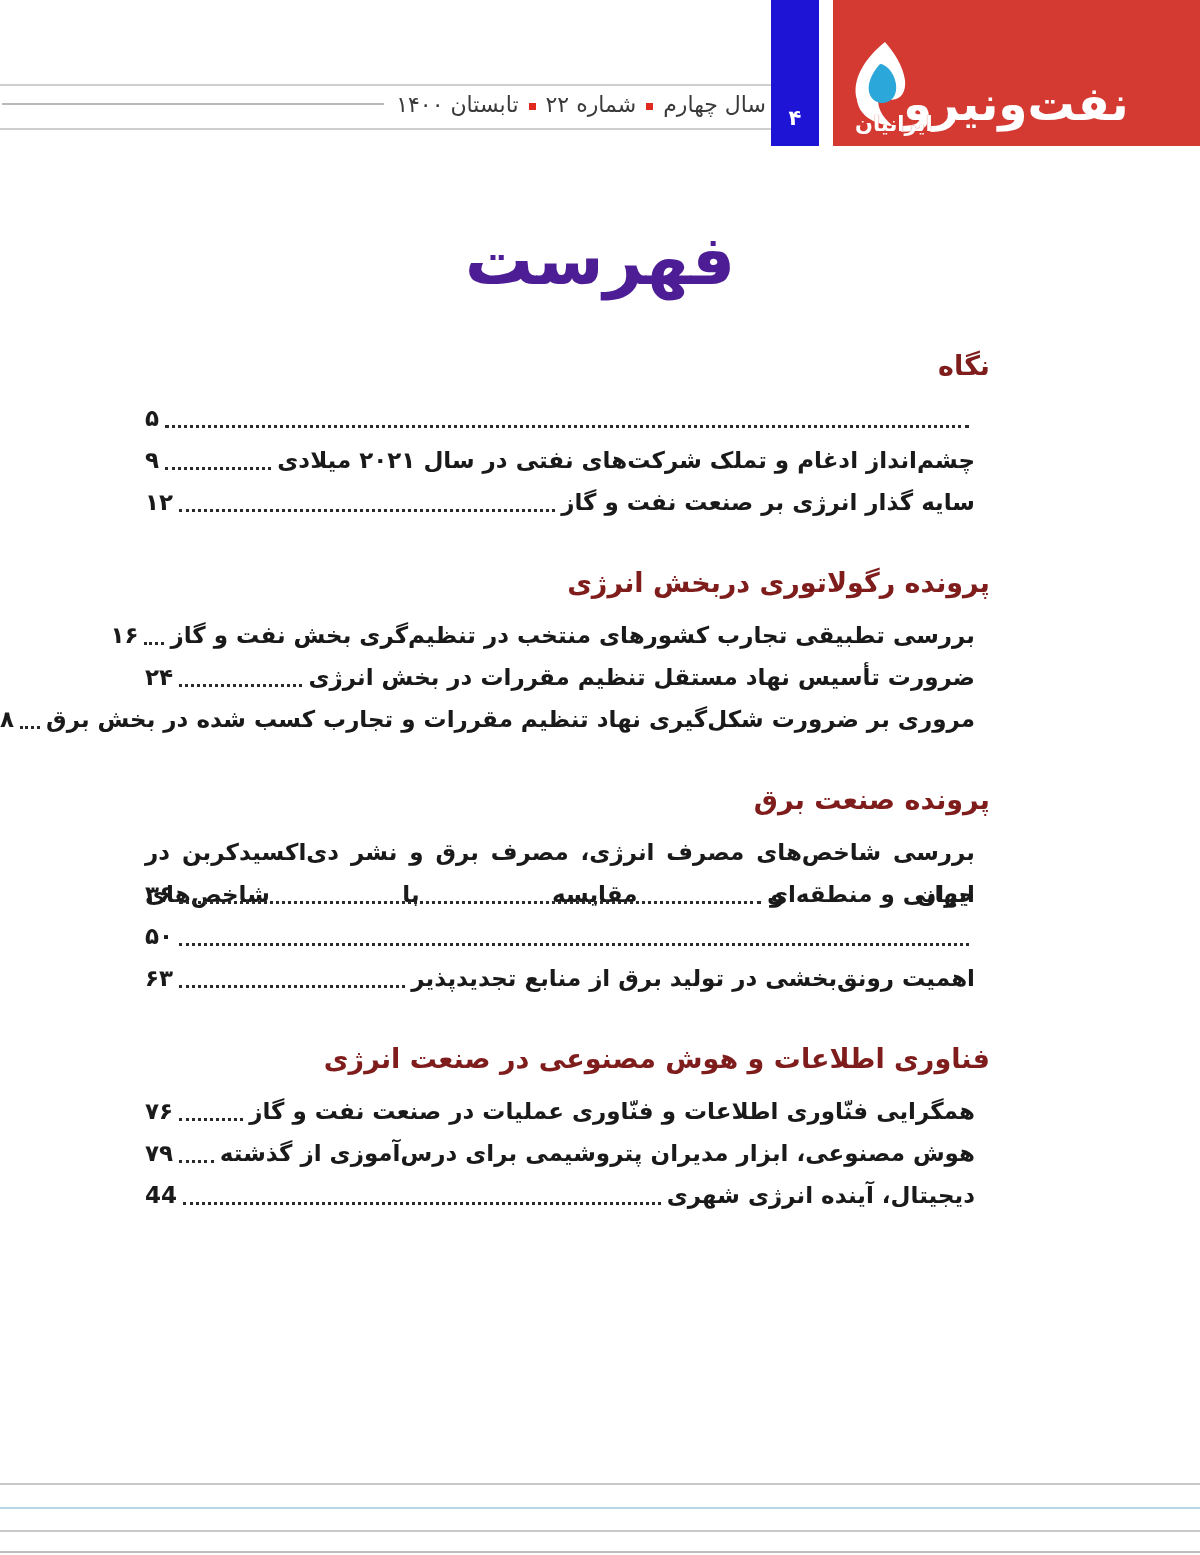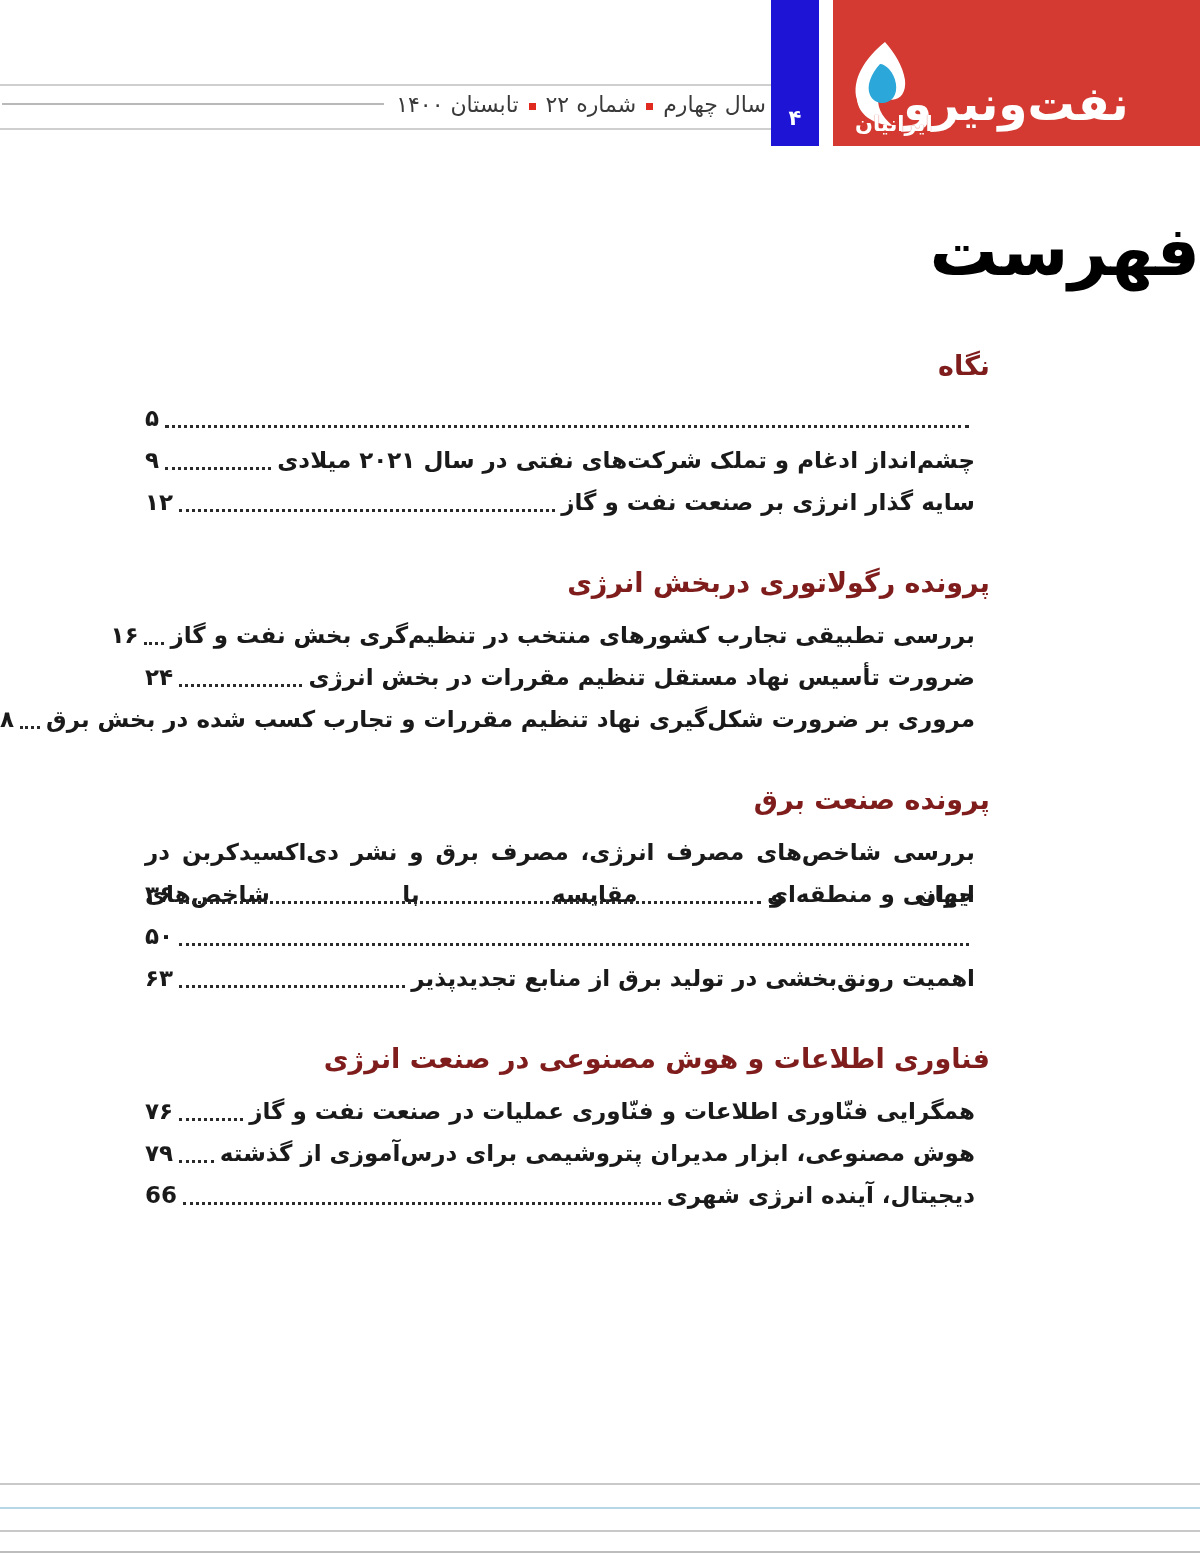--- a/index.html
+++ b/index.html
@@ -49,23 +49,23 @@
     direction:rtl; letter-spacing:-1px;
   }
   .brand-sub {
     position:absolute; left:22px; top:112px;
     color:#ffffff; font-size:21px; font-weight:bold; direction:rtl;
     text-shadow:0 0 1px #d43a31;
   }
 
   
   .doc-title {
-    position:absolute; top:212px; left:0; width:100%;
-    direction:rtl;
-    font-size:68px; font-weight:800; color:#000000;
+    position:absolute; top:221px; left:0; width:100%;
+    text-align:center; direction:rtl;
+    font-size:68px; font-weight:800; color:#4c1d95;
   }
 
   
   .toc {
     position:absolute; top:352px; right:210px; width:845px;
     direction:rtl;
   }
   .toc-section { margin-bottom:46px; }
   .section-heading {
     color:#7f1d1d; font-size:27px; font-weight:bold;
@@ -196,21 +196,21 @@
         <span class="page-num">۷۶</span>
       </div>
       <div class="entry">
         <span class="entry-title">هوش مصنوعی، ابزار مدیران پتروشیمی برای درس‌آموزی از گذشته</span>
         <span class="leader"></span>
         <span class="page-num">۷۹</span>
       </div>
       <div class="entry">
         <span class="entry-title">دیجیتال، آینده انرژی شهری</span>
         <span class="leader"></span>
-        <span class="page-num">66</span>
+        <span class="page-num">44</span>
       </div>
     </div>
 
   </div>
 
   <div class="foot-rule foot-1"></div>
   <div class="foot-rule foot-2"></div>
   <div class="foot-rule foot-3"></div>
   <div class="foot-rule foot-4"></div>
 

